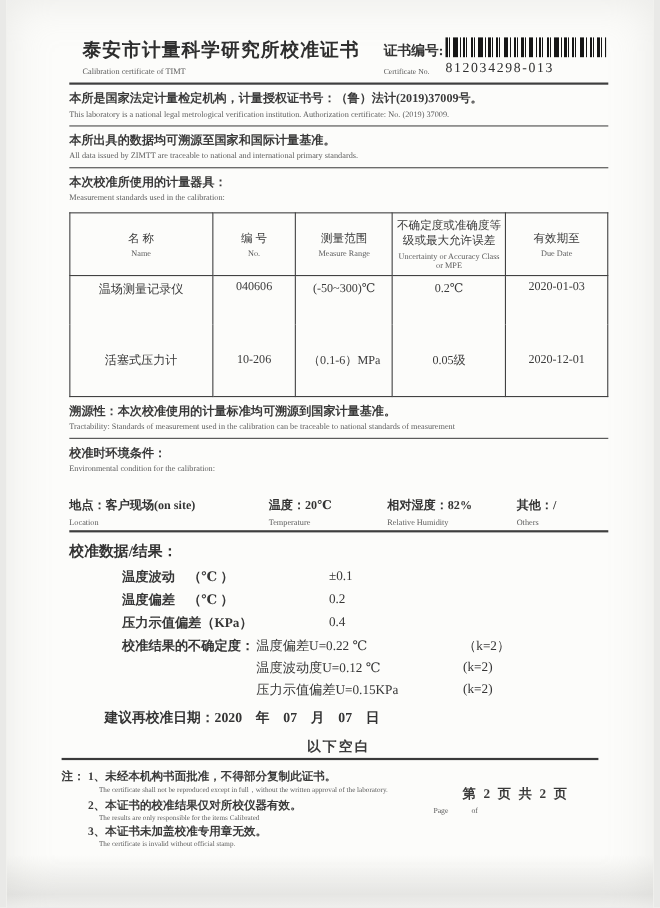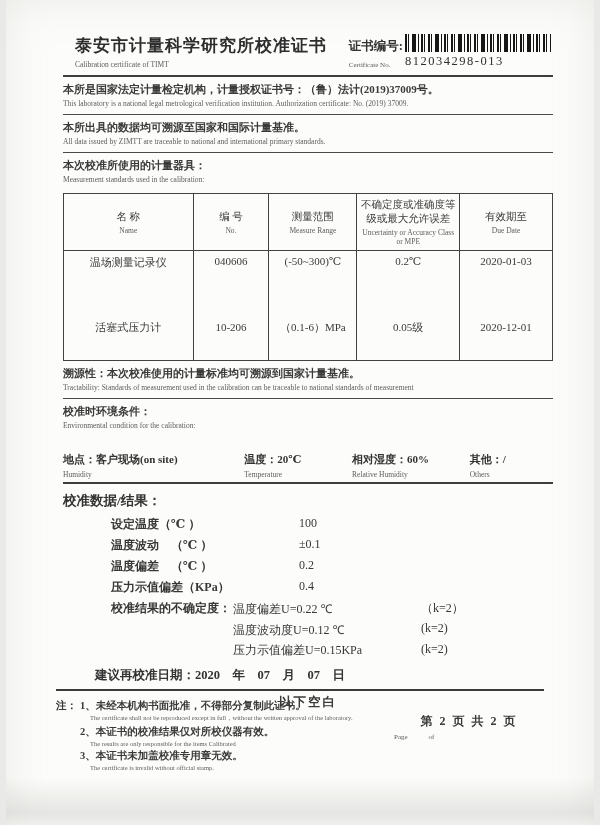--- a/index.html
+++ b/index.html
@@ -62,21 +62,21 @@
   
   .res-head-cn { font-size:13.5px; font-weight:bold; color:#333; margin-top:8px; }
   .res-head-en { font-size:7px; color:#5c5c5c; margin-top:1px; }
   .res-body { padding-left:48px; margin-top:6px; font-size:12px; color:#373737; }
   .res-line { display:flex; margin-bottom:4px; }
   .res-label { width:188px; font-weight:bold; white-space:pre; }
   .res-value { white-space:pre; }
   .unc-line { display:flex; margin-bottom:3px; }
   .unc-label { width:122px; font-weight:bold; flex-shrink:0; }
   .unc-indent { width:122px; flex-shrink:0; }
-  .unc-value { width:188px; white-space:pre;font-family:Liberation Serif, serif; }
+  .unc-value { width:188px; white-space:pre; }
   .unc-k { white-space:pre; }
   .recal { margin-top:8px; padding-left:32px; font-size:12.5px; font-weight:bold; color:#333; white-space:pre; }
   .blank-below { text-align:center; font-size:12.5px; font-weight:bold; color:#3a3a3a; margin-top:10px; letter-spacing:2px; }
 
   
   .footer { position:absolute; left:50px; right:50px; bottom:52px; }
   .footer-rule { border-top:2.5px solid #3a3a3a; margin-bottom:8px; }
   .footer-body { display:flex; }
   .fnotes { display:flex; flex:1; }
   .fnote-mark { font-size:10.5px; font-weight:bold; width:24px; color:#3a3a3a; }
@@ -190,43 +190,39 @@
     </div>
     <div class="rule-15"></div>
 
     <div class="note">
       <div class="note-cn">校准时环境条件：</div>
       <div class="note-en">Environmental condition for the calibration:</div>
     </div>
     <div class="env-row">
       <div class="env-f1">
         <div class="env-val">地点：客户现场(on site)</div>
-        <div class="env-en">Humidity</div>
+        <div class="env-en">Location</div>
       </div>
       <div class="env-f2">
         <div class="env-val">温度：20℃</div>
         <div class="env-en">Temperature</div>
       </div>
       <div class="env-f3">
-        <div class="env-val">相对湿度：60%</div>
+        <div class="env-val">相对湿度：82%</div>
         <div class="env-en">Relative Humidity</div>
       </div>
       <div class="env-f4">
         <div class="env-val">其他：/</div>
         <div class="env-en">Others</div>
       </div>
     </div>
 
     <div class="res-head-cn">校准数据/结果：</div>
 
     <div class="res-body">
-      <div class="res-line">
-        <span class="res-label">设定温度（℃ ）</span>
-        <span class="res-value">100</span>
-      </div>
       <div class="res-line">
         <span class="res-label">温度波动　（℃ ）</span>
         <span class="res-value">±0.1</span>
       </div>
       <div class="res-line">
         <span class="res-label">温度偏差　（℃ ）</span>
         <span class="res-value">0.2</span>
       </div>
       <div class="res-line">
         <span class="res-label">压力示值偏差（KPa）</span>

